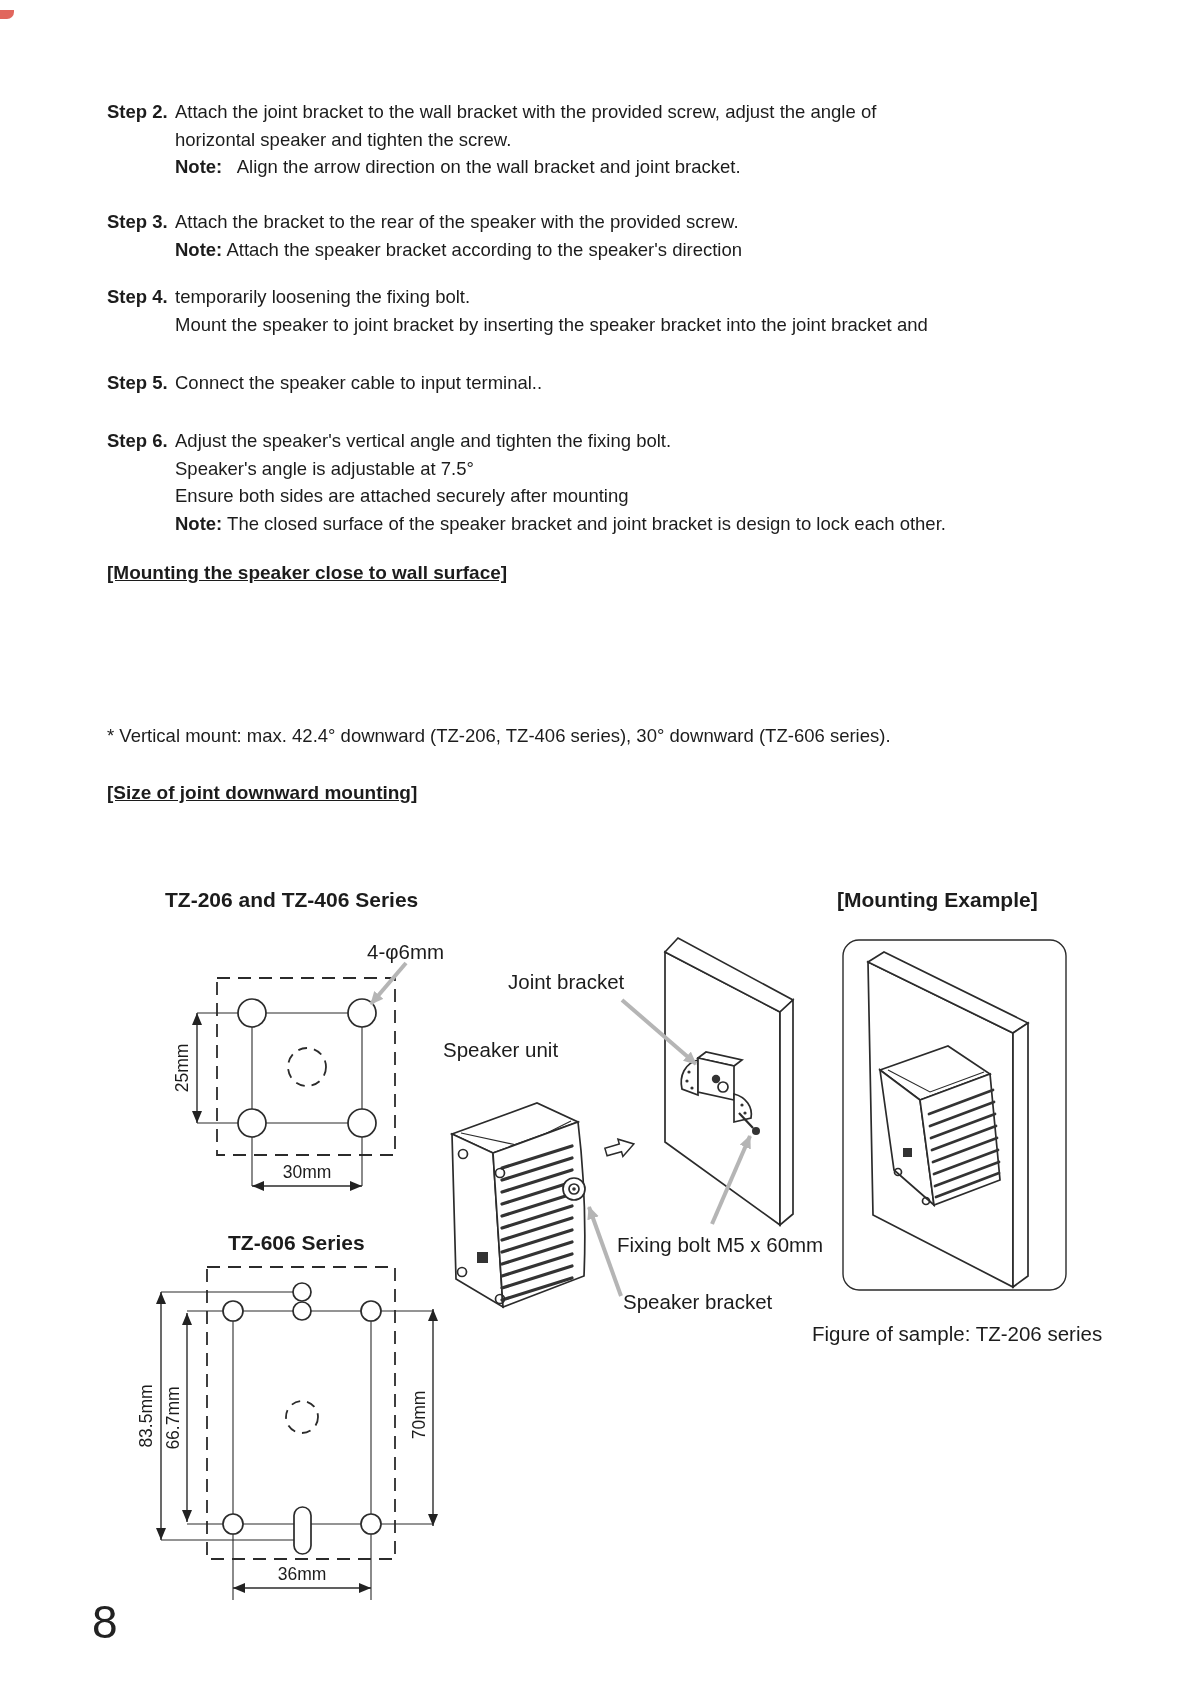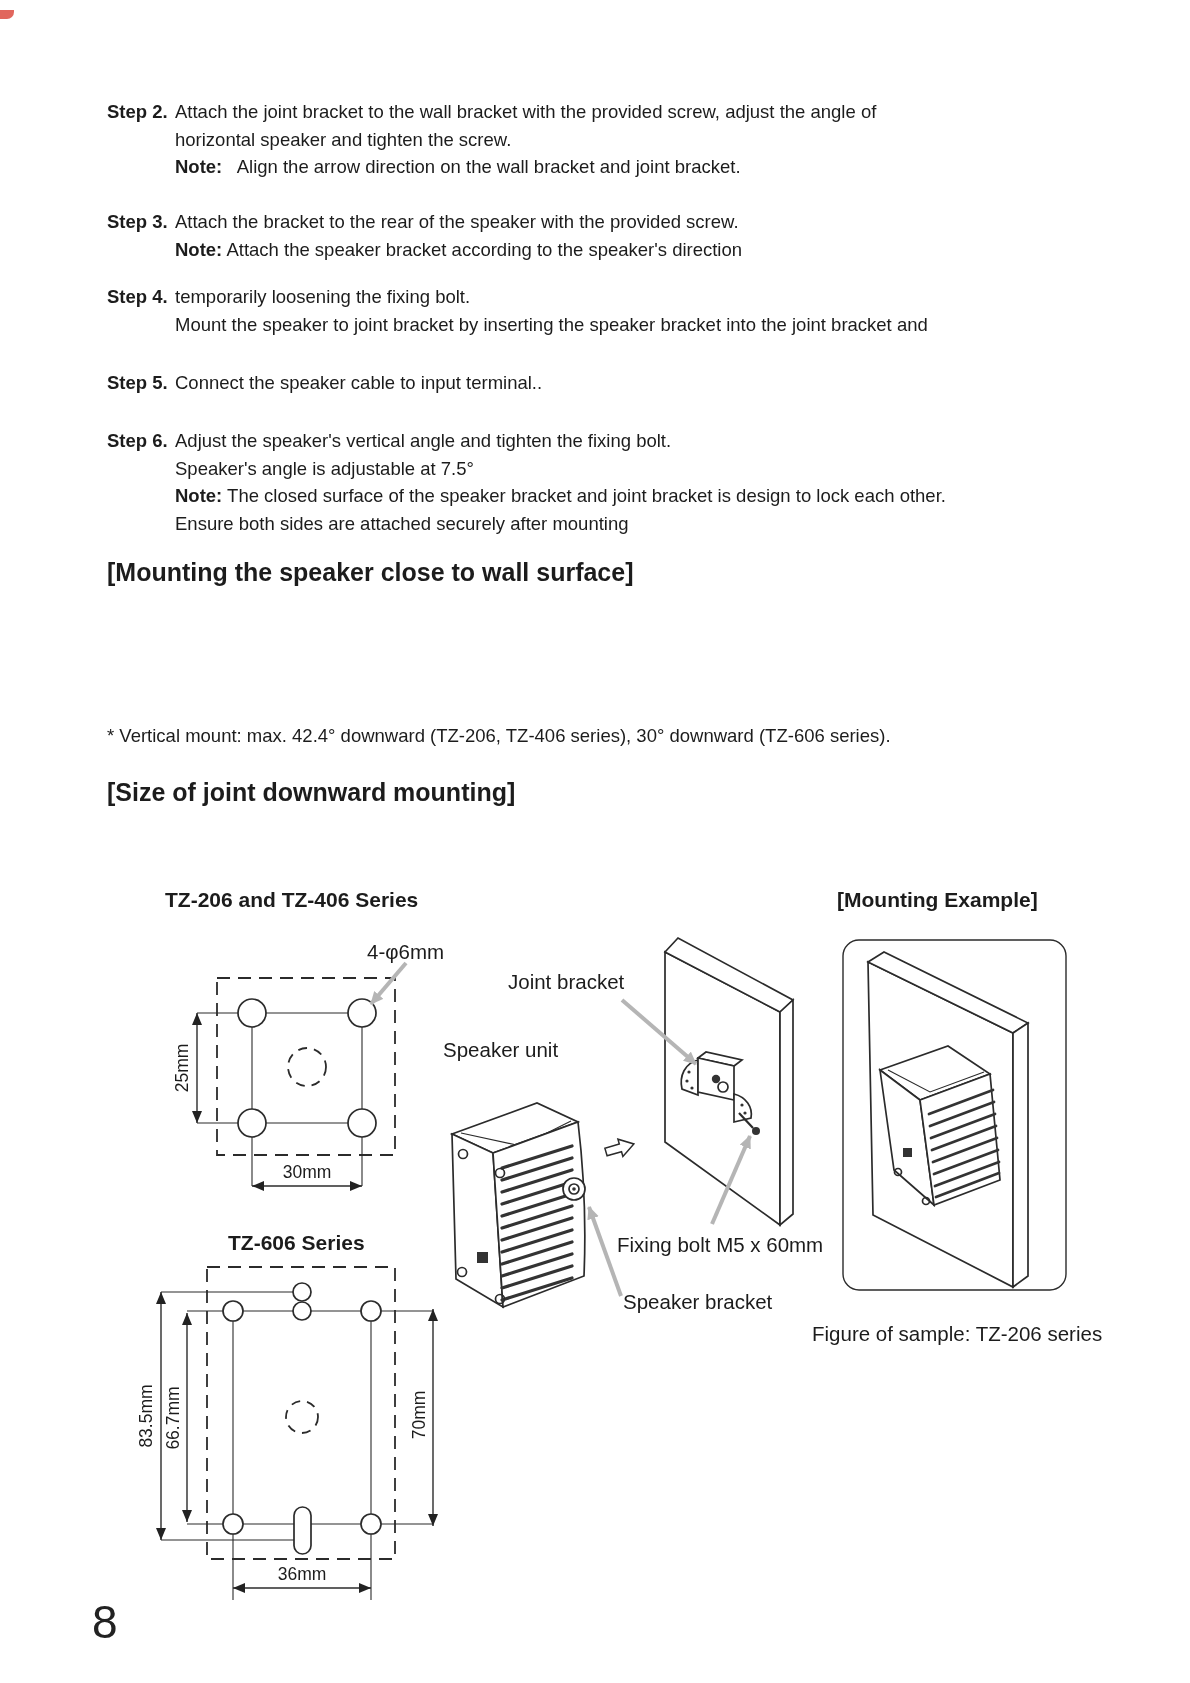--- a/index.html
+++ b/index.html
@@ -5,21 +5,21 @@
   html,body{margin:0;padding:0;background:#fff;}
   .page{position:relative;width:1190px;height:1683px;background:#ffffff;overflow:hidden;
         font-family:"Liberation Sans","DejaVu Sans",sans-serif;color:#1c1c1c;margin-top:10px;}
   .corner-mark{position:absolute;left:0;top:0;width:14px;height:9px;background:#dc4b41;
         border-radius:0 0 7px 0;opacity:.85;}
   .tblock{position:absolute;left:107px;font-size:18.5px;line-height:27.5px;}
   .step{display:flex;}
   .step .lbl{width:68px;flex:none;font-weight:bold;}
   .step .body{display:block;}
   .ln{display:block;white-space:pre-wrap;}
-  .bold{font-weight:bold;font-size:25px;}
+  .bold{font-weight:bold;font-size:19px;text-decoration:underline;}
   .para{line-height:32.5px;}
   .pagenum{position:absolute;left:92px;top:1585px;font-size:46px;color:#222;}
   svg{position:absolute;left:0;top:0;}
   .draw{stroke:#2b2b2b;stroke-width:1.7;fill:none;}
   .drawf{stroke:#2b2b2b;stroke-width:1.7;fill:#ffffff;}
   .thin{stroke:#2b2b2b;stroke-width:1.1;fill:none;}
   .dash{stroke:#2b2b2b;stroke-width:1.8;fill:none;stroke-dasharray:13 8;}
   .dashc{stroke:#2b2b2b;stroke-width:1.8;fill:none;stroke-dasharray:9 7;}
   .dim{stroke:#2b2b2b;stroke-width:1.4;fill:none;}
   .lead{stroke:#b5b5b5;stroke-width:4;fill:none;}
@@ -68,22 +68,22 @@
     <span class="body">
       <span class="ln"><b></b><span>Connect the speaker cable to input terminal..</span></span>
     </span>
   </div>
 
   <div class="tblock step" style="top:417px">
     <span class="lbl">Step 6.</span>
     <span class="body">
       <span class="ln"><b></b><span>Adjust the speaker's vertical angle and tighten the fixing bolt.</span></span>
       <span class="ln"><b></b><span>Speaker's angle is adjustable at 7.5°</span></span>
+      <span class="ln"><b></b><span>Ensure both sides are attached securely after mounting</span></span>
       <span class="ln"><b>Note:</b><span> The closed surface of the speaker bracket and joint bracket is design to lock each other.</span></span>
-      <span class="ln"><b></b><span>Ensure both sides are attached securely after mounting</span></span>
     </span>
   </div>
 
   <div class="tblock bold" style="top:549px">[Mounting the speaker close to wall surface]</div>
 
 
   <div class="tblock" style="top:712px">* Vertical mount: max. 42.4° downward (TZ-206, TZ-406 series), 30° downward (TZ-606 series).</div>
 
   <div class="tblock bold" style="top:769px">[Size of joint downward mounting]</div>
 

